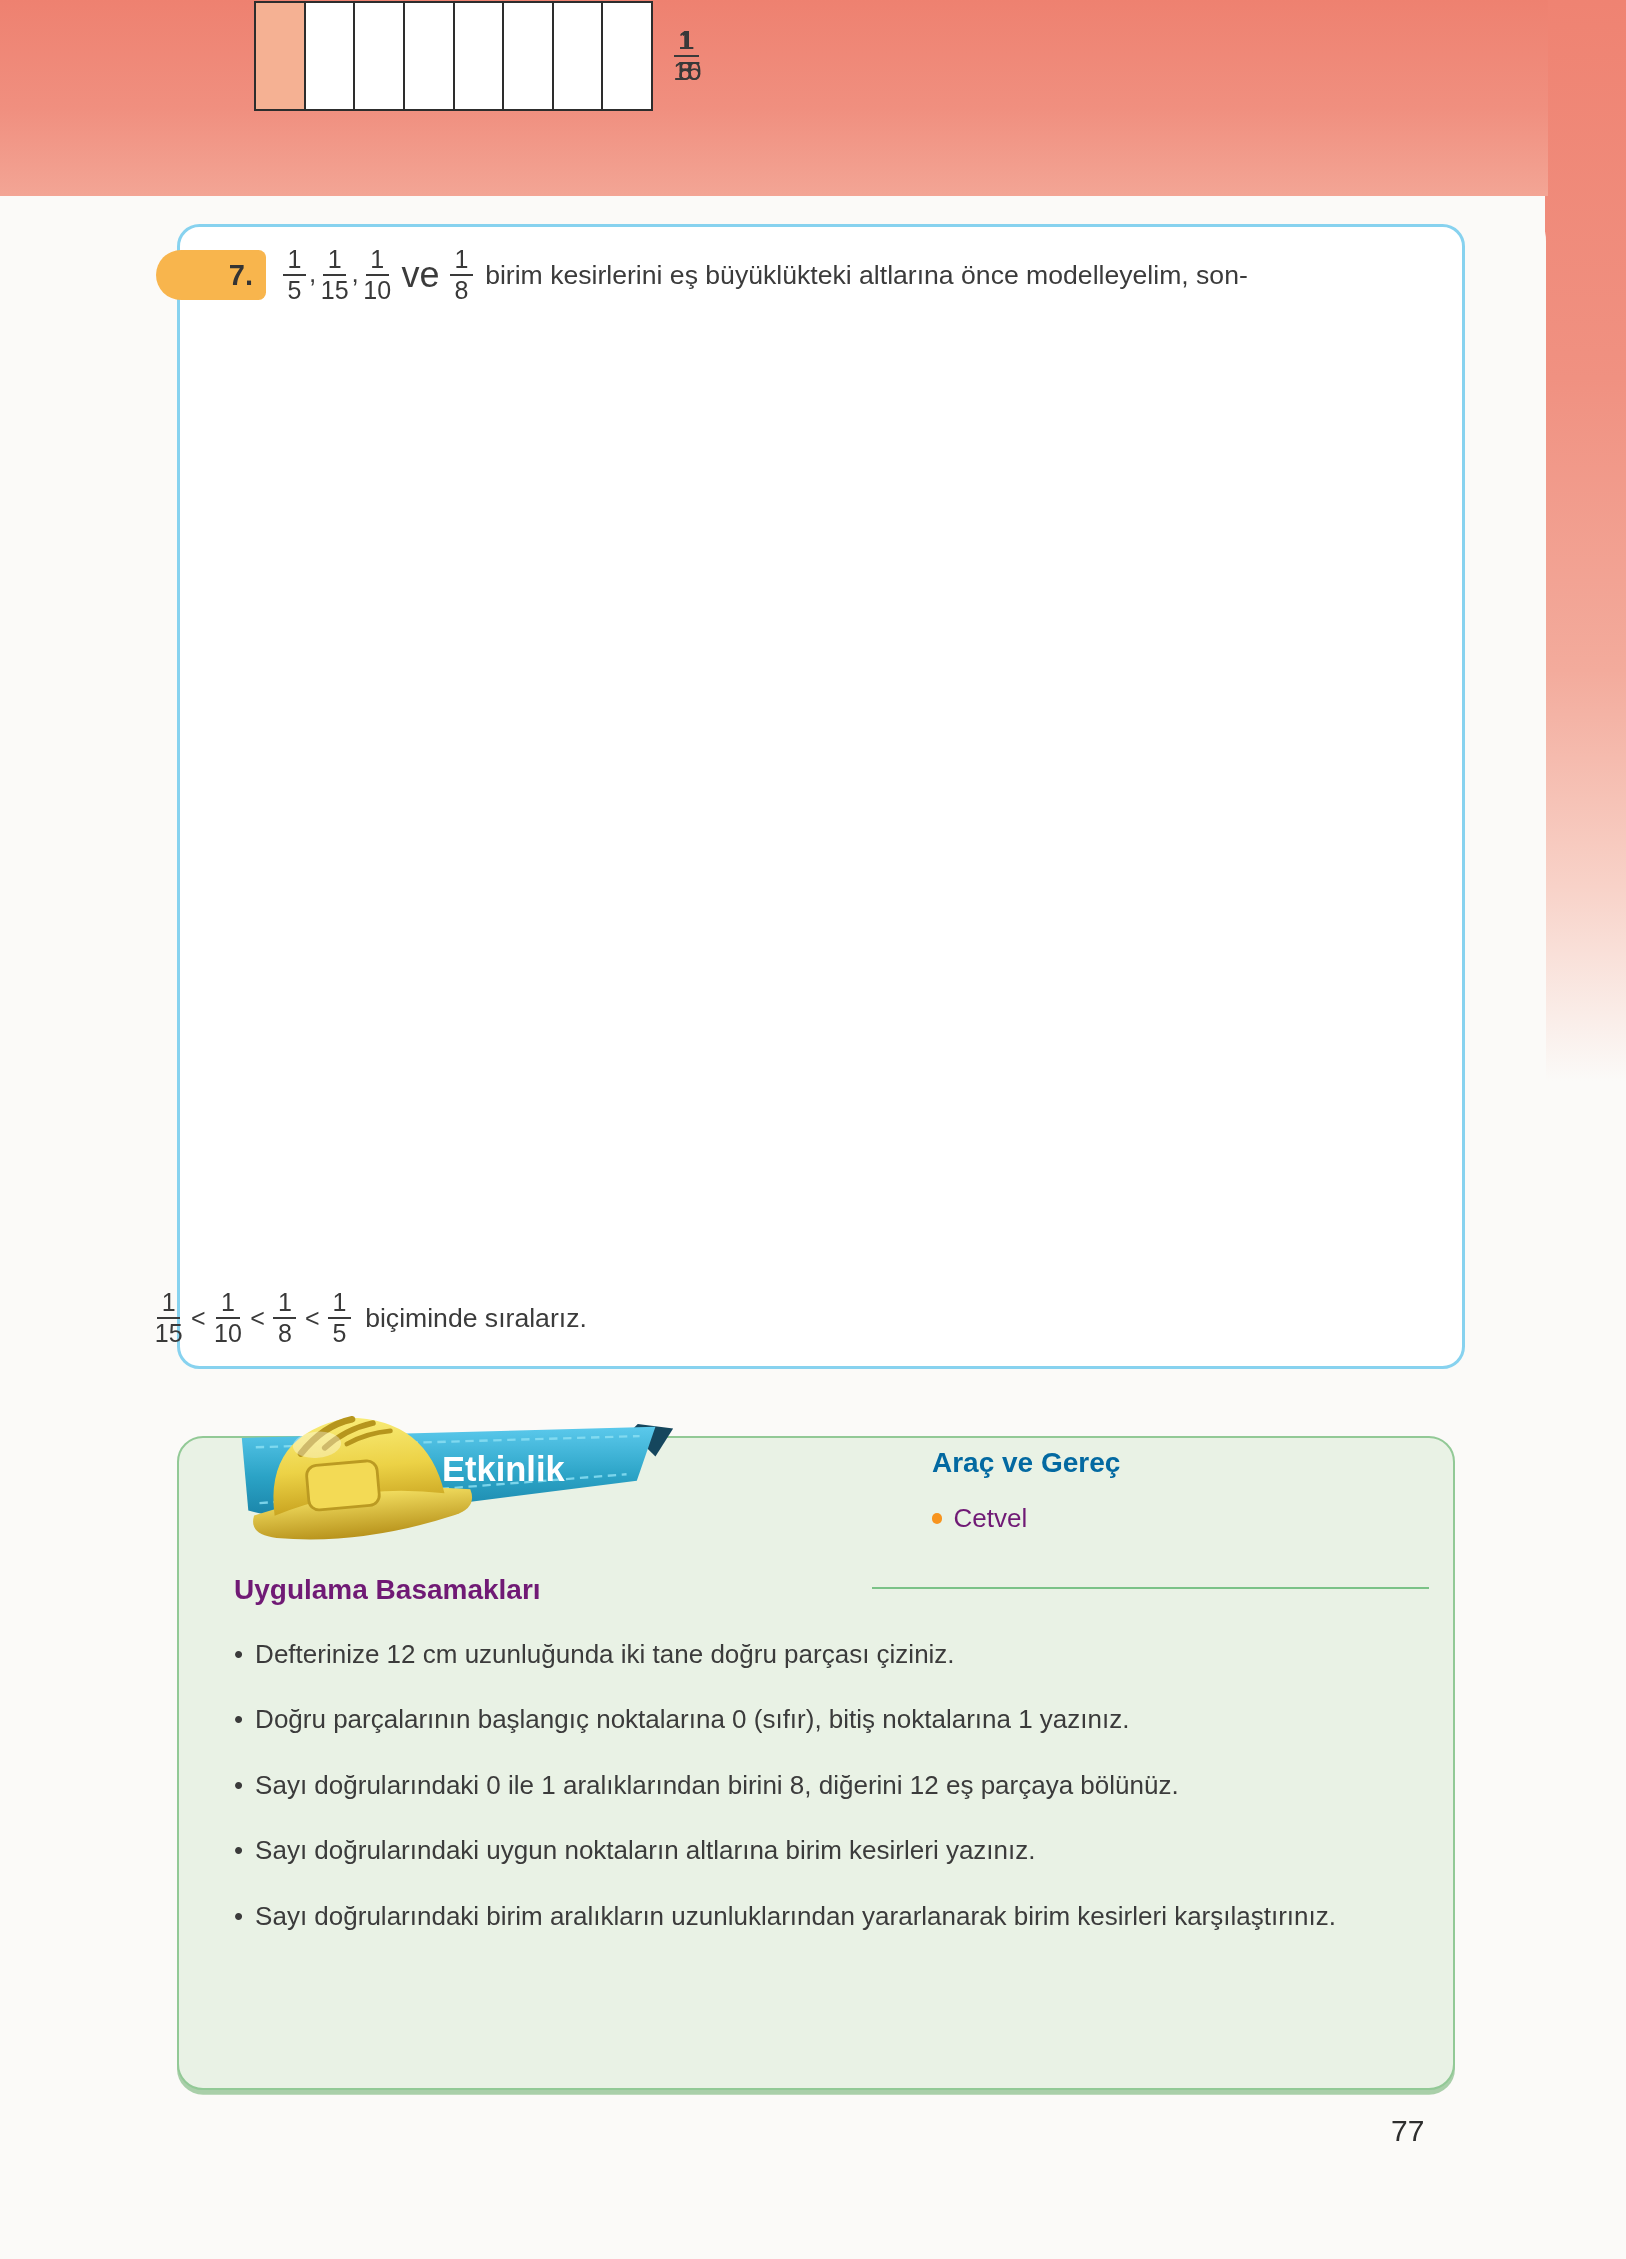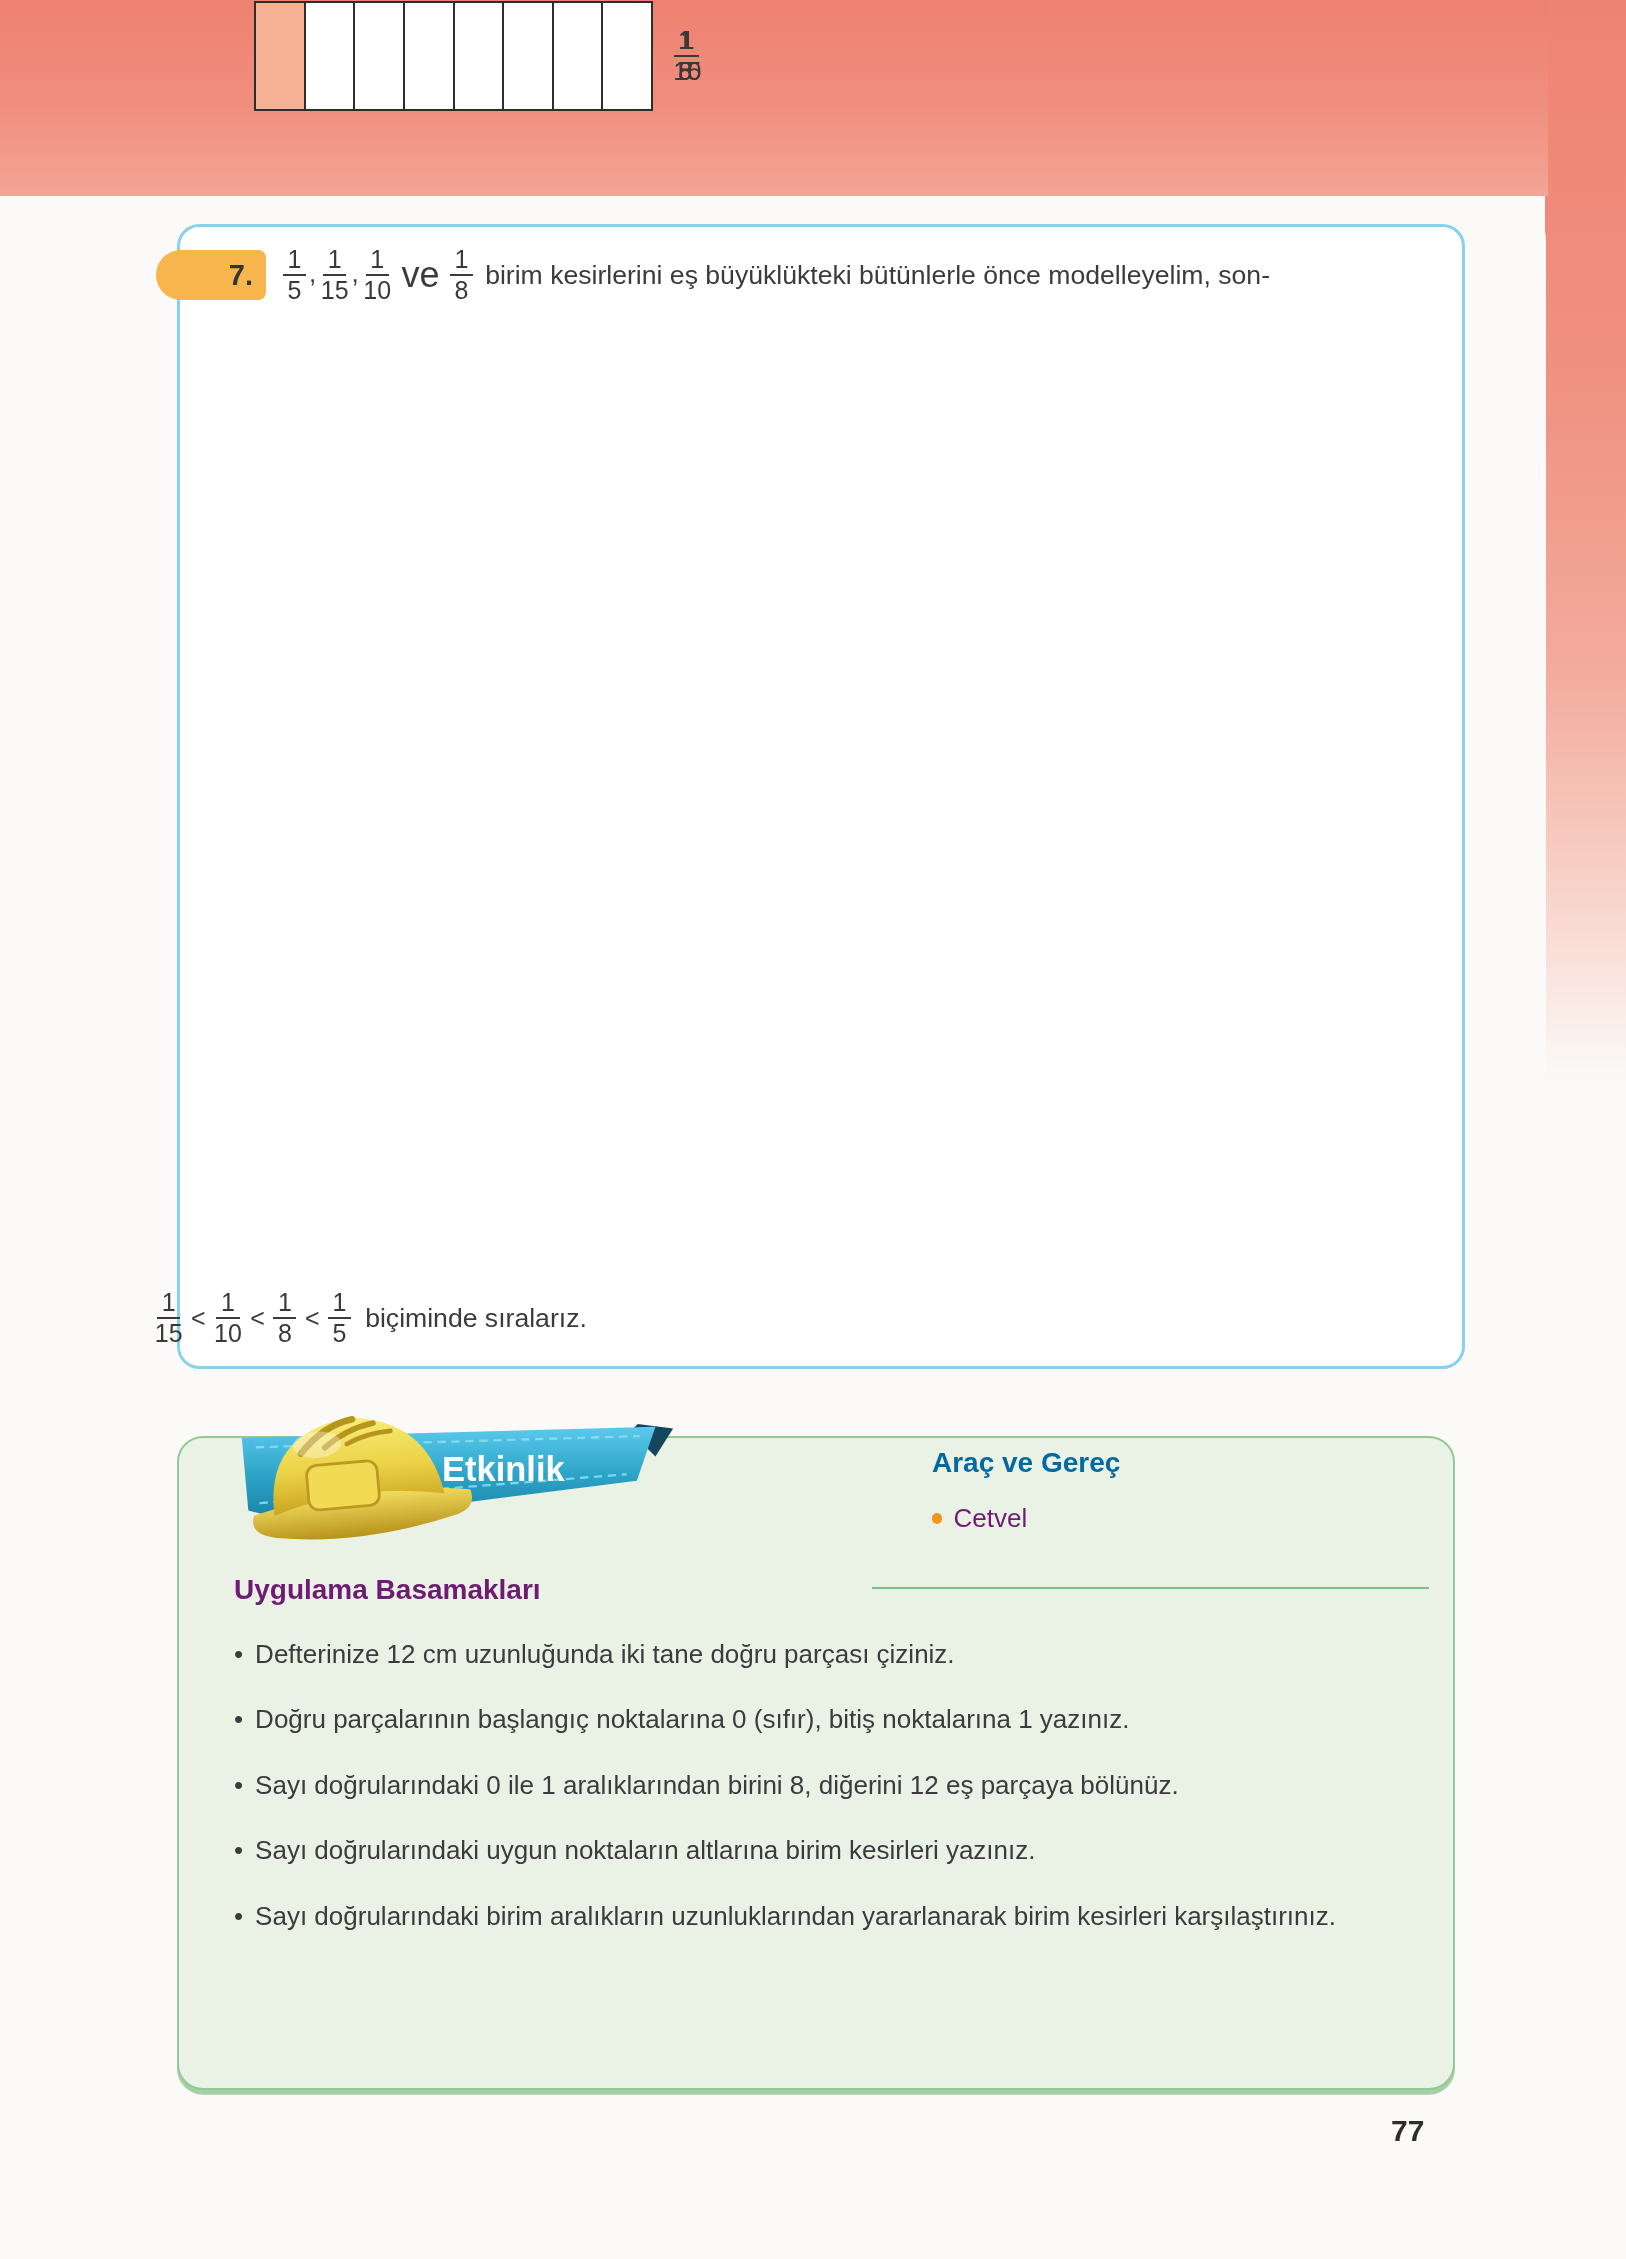--- a/index.html
+++ b/index.html
@@ -82,21 +82,21 @@
   .tools-title{left:932px;top:1447px;font-size:28px;font-weight:bold;color:#0369a1;}
   .tool-item{left:932px;top:1503px;display:flex;align-items:center;font-size:26px;color:#701a75;}
   .dot{width:10.3px;height:10.3px;border-radius:50%;background:#f7941e;margin-right:11.2px;}
   .tools-divider{left:872px;top:1587px;width:557px;border-top:2.3px solid #7bc287;}
 
   .steps{left:191px;top:1574px;width:1226px;}
   .steps-title{font-size:28px;font-weight:bold;color:#701a75;margin:0 0 26px 43px;}
   .step{font-size:26px;line-height:44px;margin:0 0 21.4px 0;text-indent:43px;text-align:justify;}
   .step .bullet{margin-right:12px;}
 
-  .page-number{left:1391px;top:2114px;font-size:30px;font-weight:bold;color:#2e2e2e;}
+  .page-number{left:1391px;top:2114px;font-size:30px;font-weight:normal;color:#2e2e2e;}
 </style>
 </head>
 <body>
 
 <div class="page abs" style="left:0;top:0;width:1627px;height:2260px;">
 
   <div class="abs coral-strip"></div>
   <div class="abs coral-band"></div>
   <div class="abs white-panel"></div>
 
@@ -120,21 +120,21 @@
         <span class="frac">
           <span class="fnum">1</span>
           <span class="fden">10</span>
         </span>
         <span class="word-ve">ve</span>
         <span class="frac">
           <span class="fnum">1</span>
           <span class="fden">8</span>
         </span>
       </span>
-    <span class="tail">birim kesirlerini eş büyüklükteki bütünlerle önce modelleyelim, son-</span>
+    <span class="tail">birim kesirlerini eş büyüklükteki altlarına önce modelleyelim, son-</span>
   </div>
 
   <div class="abs bar-row">
       <div class="bar">
         <div class="cell" style="background: rgb(172, 224, 248);"></div>
         <div class="cell"></div>
         <div class="cell"></div>
         <div class="cell"></div>
         <div class="cell"></div>
       </div>

